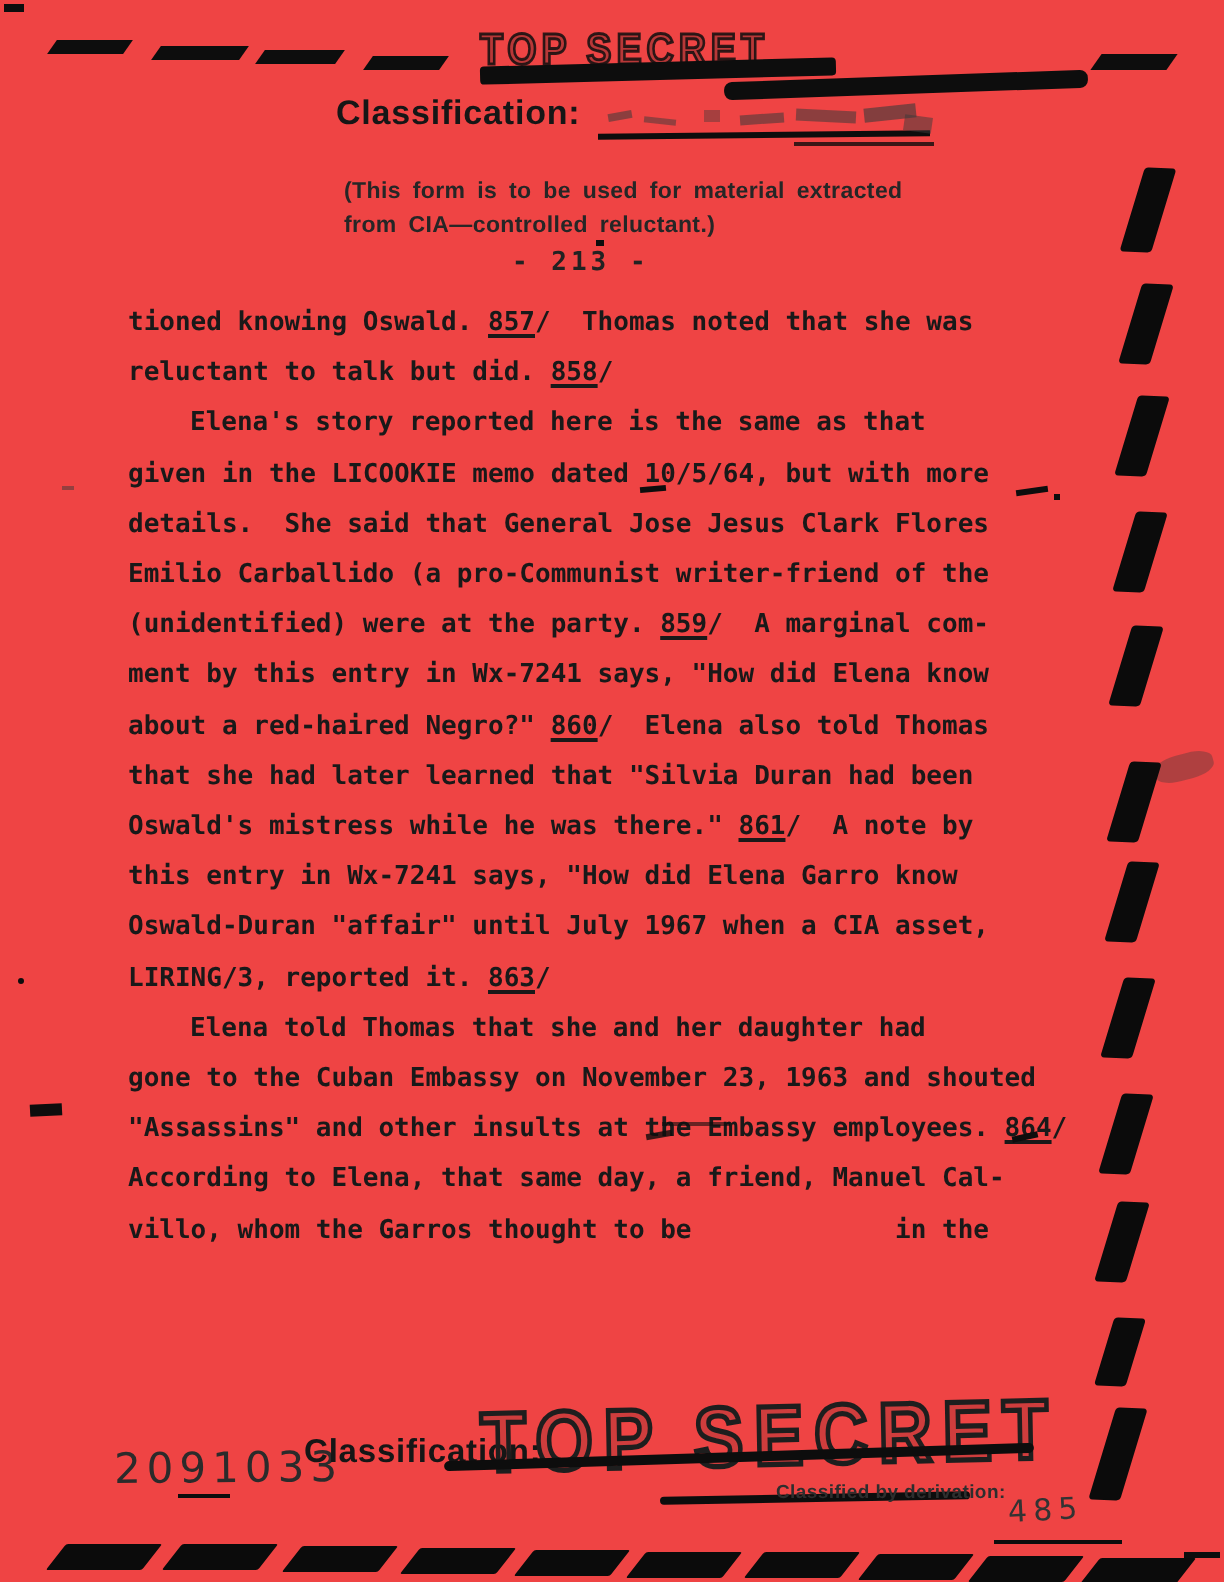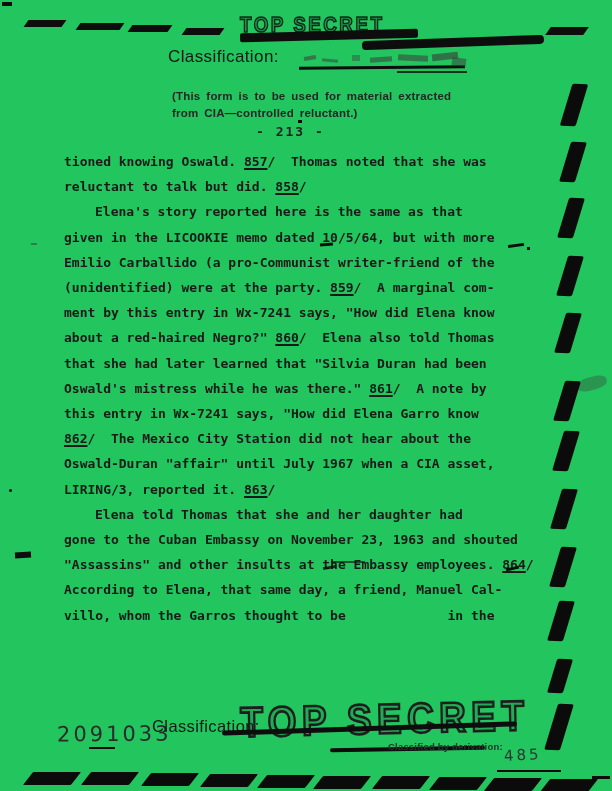--- a/index.html
+++ b/index.html
@@ -1,29 +1,29 @@
 <!DOCTYPE html>
 <html><head>
 <meta charset="utf-8">
 <style>
   html,body{margin:0;padding:0;background:#e8e6e0;}
   #page{
     position:relative;width:612px;height:791px;margin:0 auto;
-    background:#22c55e;overflow:hidden;
+    background:#ef4444;overflow:hidden;
     font-family:"Liberation Sans",sans-serif;color:#1b1b1b;
   }
   
   .a{position:absolute;background:#0d0d0d;}
   .skew{transform:skewX(-35deg);}
   .rmark{position:absolute;background:#0b0b0b;transform:skewX(-15deg) rotate(2deg);border-radius:2px;}
   .bmark{position:absolute;background:#0b0b0b;transform:skewX(-38deg);border-radius:1px;height:13px;width:48px;}
   .gray{background:#3a3a3a;}
   
   .class-label{
-    position:absolute;font-weight:normal;font-size:17px;letter-spacing:.4px;color:#161616;
+    position:absolute;font-weight:bold;font-size:17px;letter-spacing:.4px;color:#161616;
   }
   .form-note{
     position:absolute;left:172px;top:88px;font-size:11.5px;font-weight:bold;
     color:#262626;line-height:17px;word-spacing:2.5px;letter-spacing:.2px;
   }
   .page-num{
     position:absolute;left:256px;top:124px;
     font-family:"DejaVu Sans Mono",monospace;font-weight:bold;font-size:13px;
     letter-spacing:2px;color:#222;
   }
@@ -101,28 +101,28 @@
   </div>
 
   <div class="a" style="left:298px;top:120px;width:4px;height:3px;"></div>
   <div class="page-num">- 213 -</div>
 
   <div id="body-text">
       <div class="bline"><span>tioned knowing Oswald. </span><span class="fref">857</span><span>/  Thomas noted that she was</span></div>
       <div class="bline"><span>reluctant to talk but did. </span><span class="fref">858</span><span>/</span></div>
       <div class="bline indent"><span>Elena's story reported here is the same as that</span></div>
       <div class="bline"><span>given in the LICOOKIE memo dated 10/5/64, but with more</span></div>
+      <div class="bline"><span>details.  She said that General Jose Jesus Clark Flores</span></div>
       <div class="bline"><span>Emilio Carballido (a pro-Communist writer-friend of the</span></div>
       <div class="bline"><span>(unidentified) were at the party. </span><span class="fref">859</span><span>/  A marginal com-</span></div>
       <div class="bline"><span>ment by this entry in Wx-7241 says, "How did Elena know</span></div>
       <div class="bline"><span>about a red-haired Negro?" </span><span class="fref">860</span><span>/  Elena also told Thomas</span></div>
       <div class="bline"><span>that she had later learned that "Silvia Duran had been</span></div>
       <div class="bline"><span>Oswald's mistress while he was there." </span><span class="fref">861</span><span>/  A note by</span></div>
       <div class="bline"><span>this entry in Wx-7241 says, "How did Elena Garro know</span></div>
-      <div class="bline"><span class="fref">862</span><span>/  The Mexico City Station did not hear about the</span></div>
       <div class="bline"><span>Oswald-Duran "affair" until July 1967 when a CIA asset,</span></div>
       <div class="bline"><span>LIRING/3, reported it. </span><span class="fref">863</span><span>/</span></div>
       <div class="bline indent"><span>Elena told Thomas that she and her daughter had</span></div>
       <div class="bline"><span>gone to the Cuban Embassy on November 23, 1963 and shouted</span></div>
       <div class="bline"><span>"Assassins" and other insults at the Embassy employees. </span><span class="fref">864</span><span>/</span></div>
       <div class="bline"><span>According to Elena, that same day, a friend, Manuel Cal-</span></div>
       <div class="bline"><span>villo, whom the Garros thought to be             in the</span></div>
     </div>
 
   <div class="a" style="left:320px;top:243px;width:13px;height:3px;transform:rotate(-5deg);"></div>

